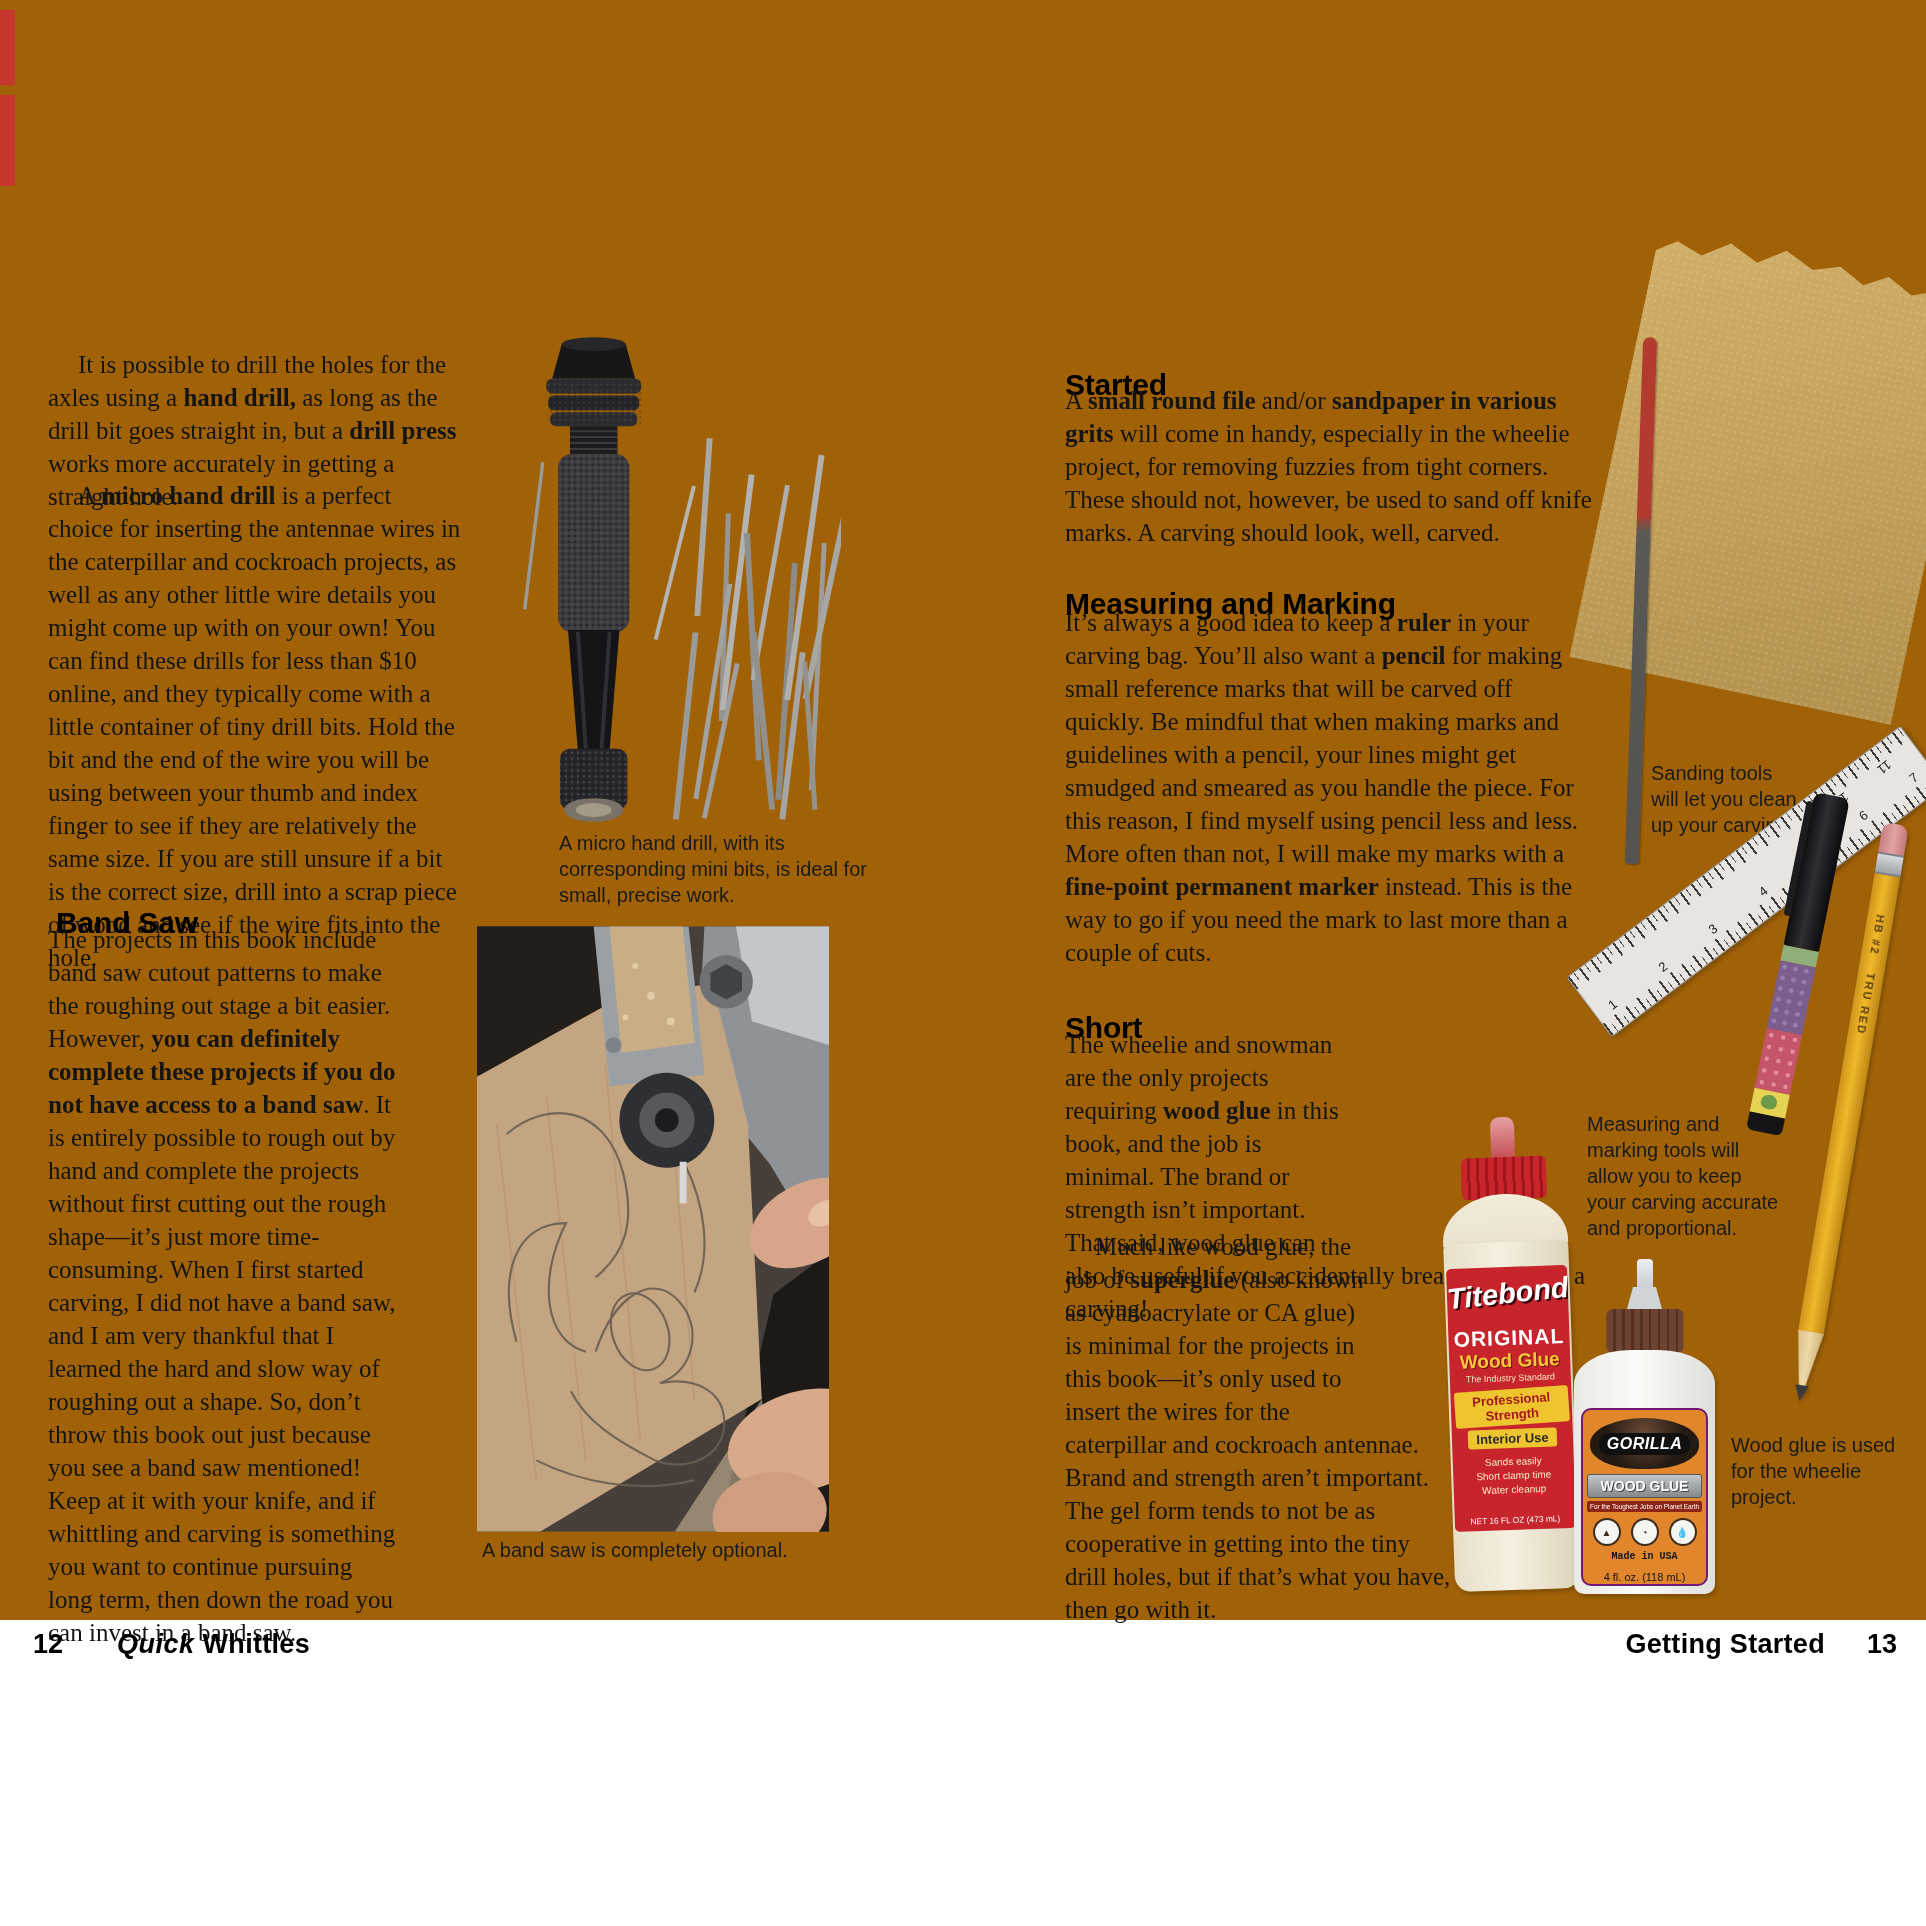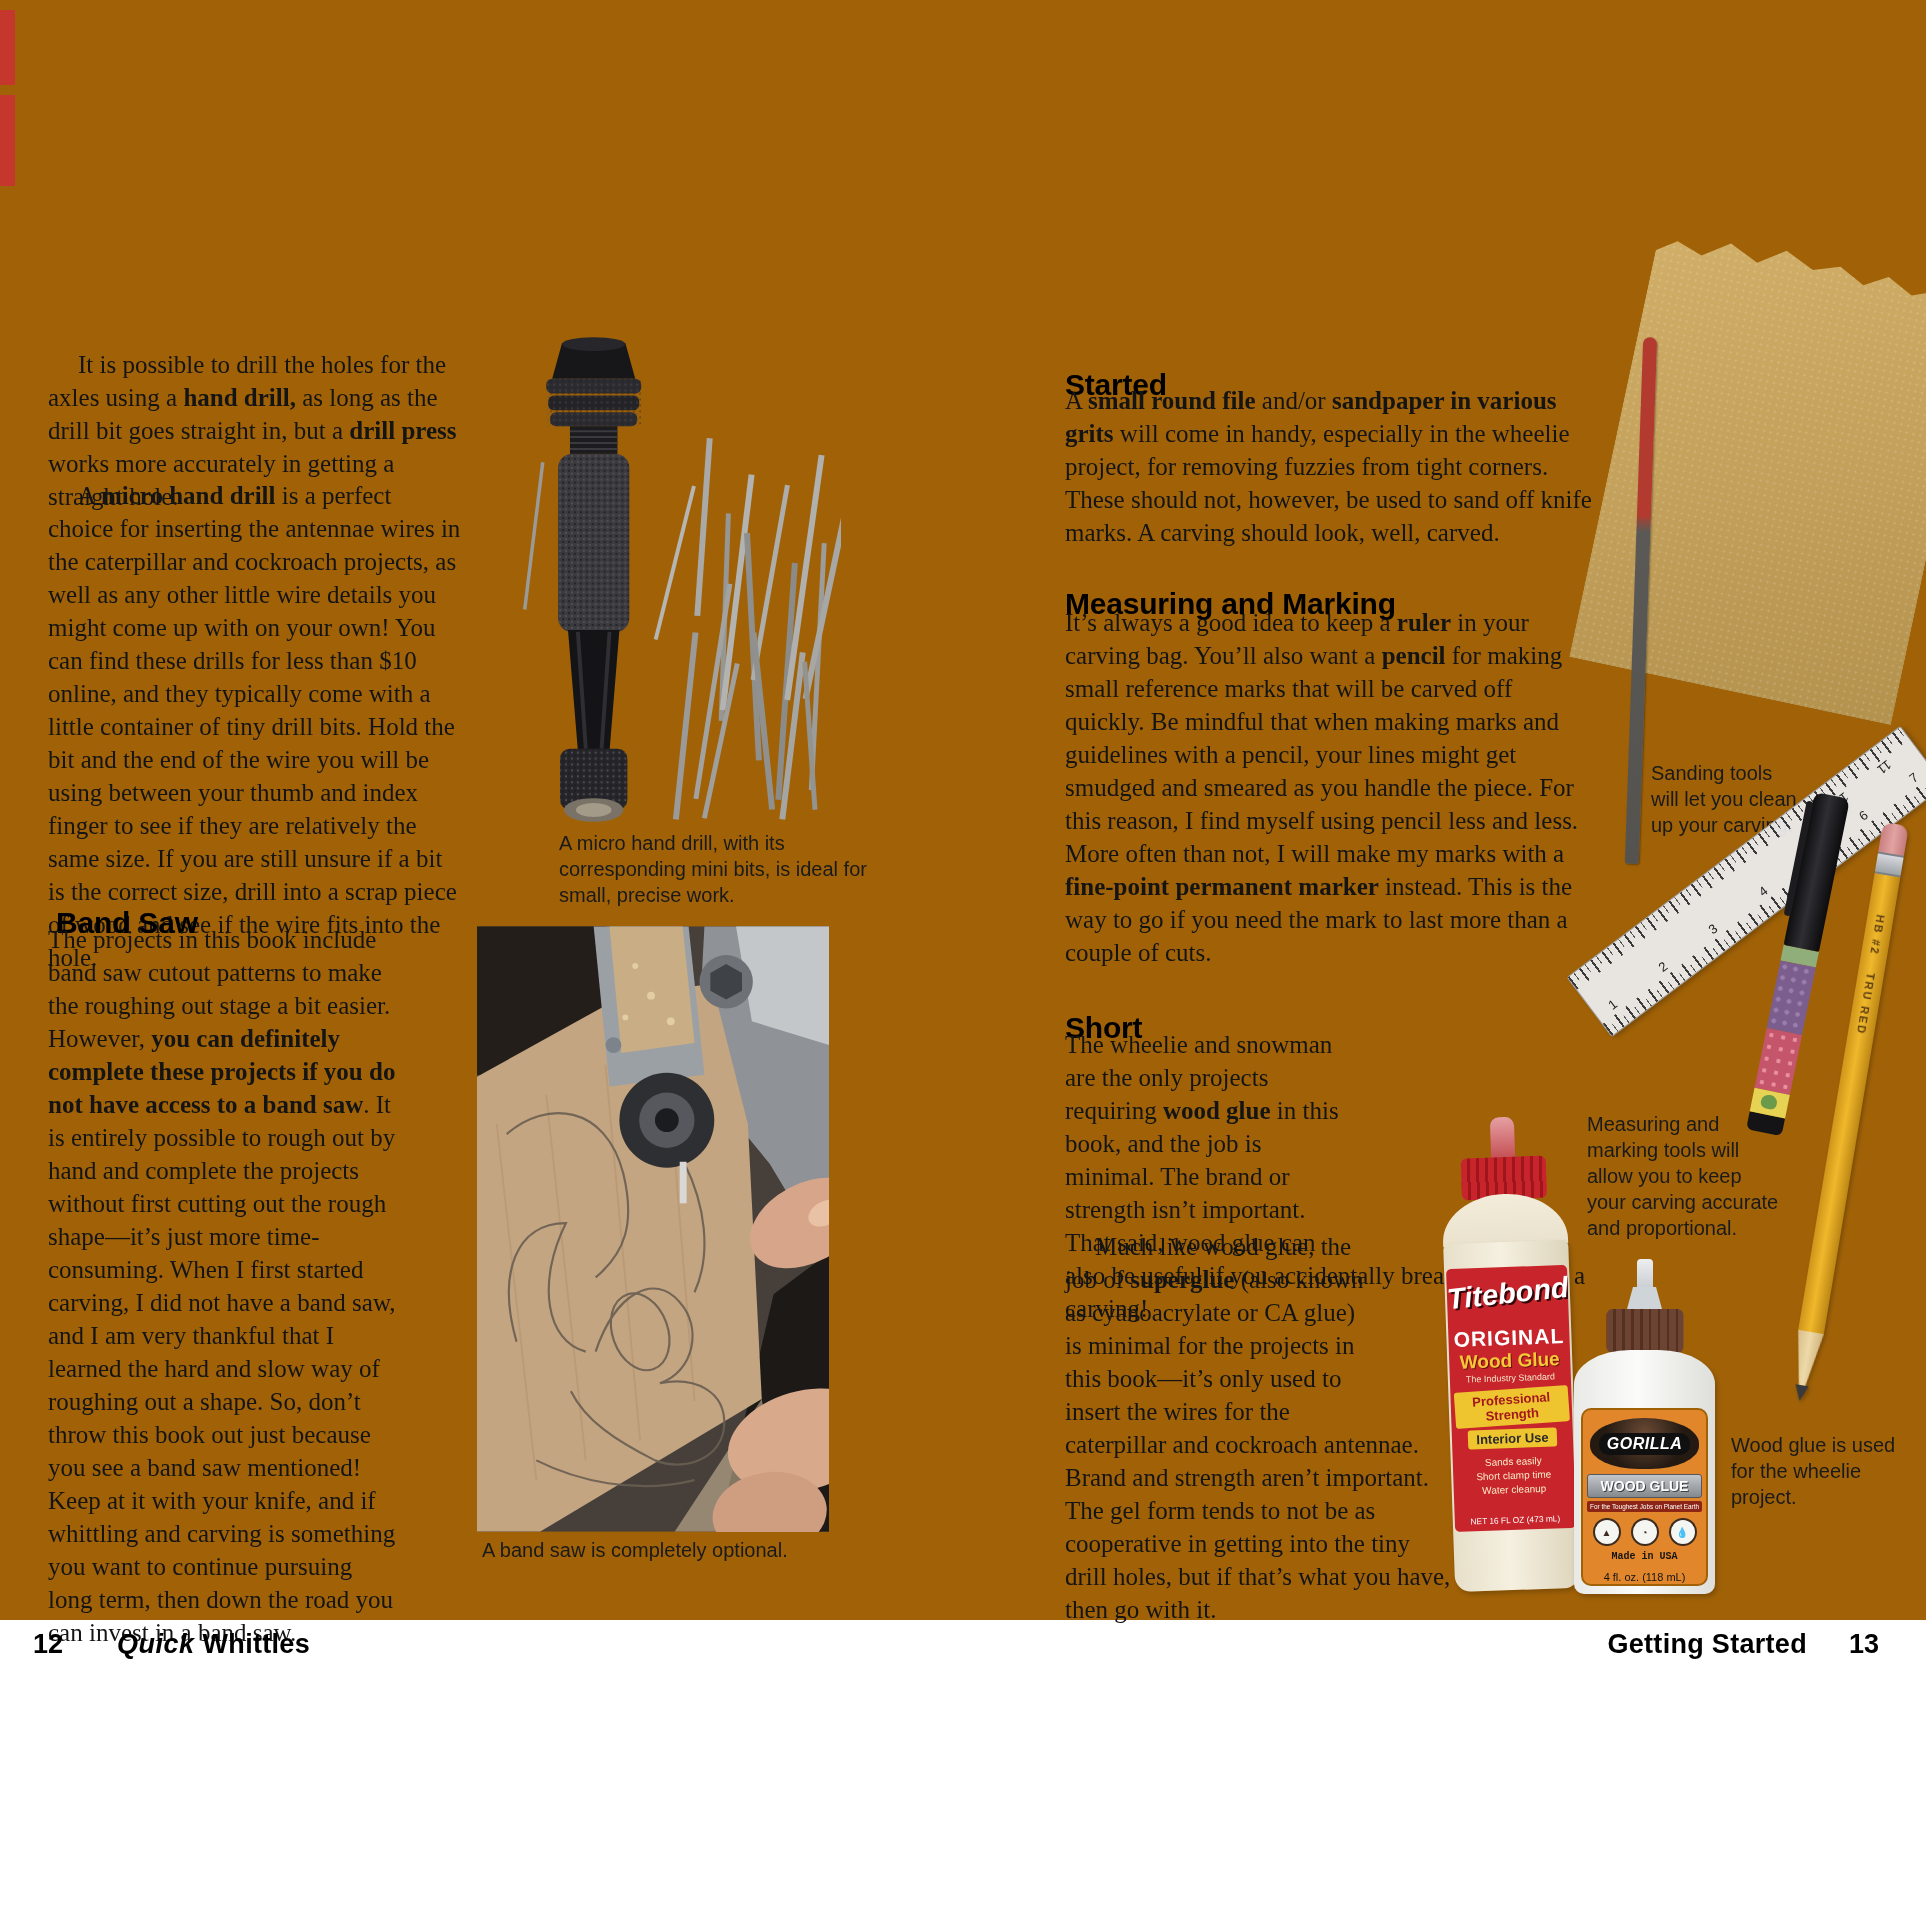--- a/index.html
+++ b/index.html
@@ -95,21 +95,21 @@
   
   .go-tip{position:absolute;left:50%;transform:translateX(-50%);top:0;width:16px;height:30px;
     background:linear-gradient(#eceef0,#c9ced2);border-radius:4px 4px 0 0;}
   .go-spout{position:absolute;left:50%;transform:translateX(-50%);top:28px;width:36px;height:24px;
     background:#cfd4d8;clip-path:polygon(18% 0,82% 0,100% 100%,0 100%);}
   .go-cap{position:absolute;left:50%;transform:translateX(-50%);top:50px;width:77px;height:44px;border-radius:6px;
     background:repeating-linear-gradient(90deg,#6d4434 0 6px,#54311f 6px 9px);}
   .go-body{position:absolute;left:0;right:0;top:91px;bottom:0;background:linear-gradient(90deg,#e9e9e6,#fbfbf9 45%,#dededa);
     border-radius:40% 40% 10px 10px / 14% 14% 10px 10px;box-shadow:2px 3px 5px rgba(0,0,0,0.22);}
   .go-label{position:absolute;left:7px;right:7px;top:149px;bottom:8px;background:#e2862c;border-radius:10px;
-    text-align:center;font-family:"Liberation Sans",sans-serif;overflow:hidden;border:2px solid #a16207;}
+    text-align:center;font-family:"Liberation Sans",sans-serif;overflow:hidden;border:2px solid #701a75;}
   .go-emblem{margin:8px auto 0;width:88%;height:51px;background:radial-gradient(circle at 50% 30%,#6b4a35 0%,#241a12 60%);
     border-radius:50% 50% 45% 45%;display:flex;align-items:center;justify-content:center;}
   .go-brand{background:#101010;color:#fff;font-weight:800;font-style:italic;font-size:16px;letter-spacing:0.5px;
     padding:2px 8px;border-radius:10px;}
   .go-product{margin:5px auto 0;width:92%;background:linear-gradient(#c3c7cb,#84898e);border:1px solid #53565a;
     color:#fff;font-weight:800;font-size:14px;padding:3px 0;border-radius:3px;text-shadow:1px 1px 0 #3e4144;}
   .go-slogan{margin:3px auto 0;width:94%;background:#8d2517;color:#fff;font-size:6.4px;padding:2px 0;border-radius:2px;}
   .go-icons{margin-top:6px;display:flex;justify-content:center;gap:10px;}
   .go-icon{width:24px;height:24px;border-radius:50%;background:#f5f5f2;border:2px solid #3d2c1e;display:flex;
     align-items:center;justify-content:center;font-size:10px;color:#3d2c1e;}
@@ -348,20 +348,20 @@
         <span class="go-icon">◔</span>
         <span class="go-icon">💧</span>
       </div>
       <div class="go-origin">Made in USA</div>
       <div class="go-size">4 fl. oz. (118 mL)</div>
     </div>
   </div>
 
   <div class="abs caption" style="left:1731px;top:1432px;width:178px;">Wood glue is used for the wheelie project.</div>
 
-  <div class="abs footer" style="right:48px;top:1629px;">
+  <div class="abs footer" style="right:30px;top:1629px;">
     <span class="bold-word">Getting Started</span>
     <span style="width:42px;"></span>
     <span class="pgnum">13</span>
   </div>
 
 </div>
 
 
 </body></html>

